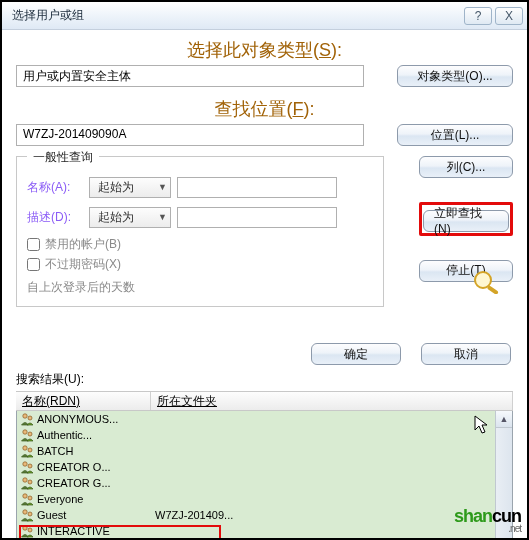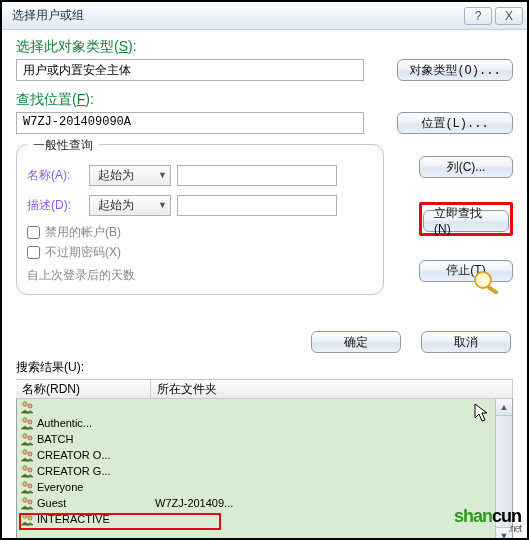--- a/index.html
+++ b/index.html
@@ -20,46 +20,46 @@
   }
   .titlebar .title { flex: 1; color: #1a2a3a; font-size: 12px; }
   .winbtn {
     width: 28px; height: 18px; margin-left: 3px;
     border: 1px solid #9fb4c9; border-radius: 3px;
     background: linear-gradient(to bottom,#fefefe,#dfe9f3);
     display:flex;align-items:center;justify-content:center;
     font-family: Arial; font-size: 12px; color:#46586a;
   }
   .content { padding: 8px 14px 4px 14px; }
-  .lbl { color:#15803d; font-size:14px; margin-bottom:3px; display:block;}
+  .lbl { color:#a16207; font-size:18px; margin-bottom:3px; display:block;text-align:center;}
   .lbl .ul { text-decoration: underline; }
   .txtinput {
     width: 348px; height: 22px;
     border: 1px solid #b0b0b0;
     background:#fff; padding: 2px 6px;
     font-size:12px; display:inline-block;
     vertical-align: middle;
   }
   .btn {
     height: 22px;
     border: 1px solid #8d9aab;
     border-radius: 6px;
     background: linear-gradient(to bottom,#fdfdfe 0%,#eef3f9 45%,#dbe6f2 55%,#e9f0f8 100%);
     font-size:12px; color:#111;
     padding: 0 10px;
     display:inline-flex;align-items:center;justify-content:center;
     cursor:default;
     min-width: 90px;
   }
-  .row { display:flex; align-items:center; margin-bottom:10px;font-family:Liberation Mono, monospace; }
+  .row { display:flex; align-items:center; margin-bottom:10px; }
   .row .left { flex: 0 0 356px; }
   .row .right { flex: 1; text-align:right; }
   .groupbox {
     border: 1px solid #c8c8c8;
-    border-radius: 11px;
+    border-radius: 0;
     position: relative;
     margin-top: 10px; margin-bottom: 2px;
     padding: 18px 12px 10px 10px;
     width: 368px;
   }
   .groupbox .legend {
     position:absolute; top:-8px; left:10px;
     background:#fff; padding:0 6px;
     font-size:12px; color:#222;
   }
@@ -92,20 +92,21 @@
     width:36px;height:26px;
     position:absolute;right:22px;top:266px;
   }
   .okcancel{ display:flex;justify-content:flex-end;gap:20px;margin:6px 2px 6px 0;}
   .resultslabel{ margin-top:2px;margin-bottom:3px;}
   .listhead{
     display:flex;height:20px;
     background:linear-gradient(#fdfdfd,#ececec);
     border-top:1px solid #c8c8c8;
     border-bottom:1px solid #c8c8c8;
+    text-decoration:underline;
   }
   .listhead .col{
     border-right:1px solid #d0d0d0;
     padding:2px 6px;font-size:12px;
     display:flex;align-items:center;
   }
   .col1{width:135px;} .col2{flex:1;}
   .listbody{
     height:146px;
     background:#d9ebd2;
@@ -242,20 +243,21 @@
     </div>
   <div class="lrow">
         <span class="ic personicon">
           <svg viewBox="0 0 14 14">
             <circle cx="5" cy="4" r="2.2" fill="#e8b97a" stroke="#88591f" stroke-width="0.7"></circle>
             <path d="M1.5 13 Q5 8 8.5 13 Z" fill="#5a7a3a" stroke="#3a5a1a" stroke-width="0.7"></path>
             <circle cx="10" cy="6" r="2" fill="#e8b97a" stroke="#88591f" stroke-width="0.7"></circle>
             <path d="M7 13 Q10 9 13 13 Z" fill="#6ca028" stroke="#3a5a1a" stroke-width="0.7"></path>
           </svg>
         </span>
+        <span class="c1">ANONYMOUS...</span>
         <span class="c2"></span>
       </div>
       <div class="lrow">
         <span class="ic personicon">
           <svg viewBox="0 0 14 14">
             <circle cx="5" cy="4" r="2.2" fill="#e8b97a" stroke="#88591f" stroke-width="0.7"></circle>
             <path d="M1.5 13 Q5 8 8.5 13 Z" fill="#5a7a3a" stroke="#3a5a1a" stroke-width="0.7"></path>
             <circle cx="10" cy="6" r="2" fill="#e8b97a" stroke="#88591f" stroke-width="0.7"></circle>
             <path d="M7 13 Q10 9 13 13 Z" fill="#6ca028" stroke="#3a5a1a" stroke-width="0.7"></path>
           </svg>

